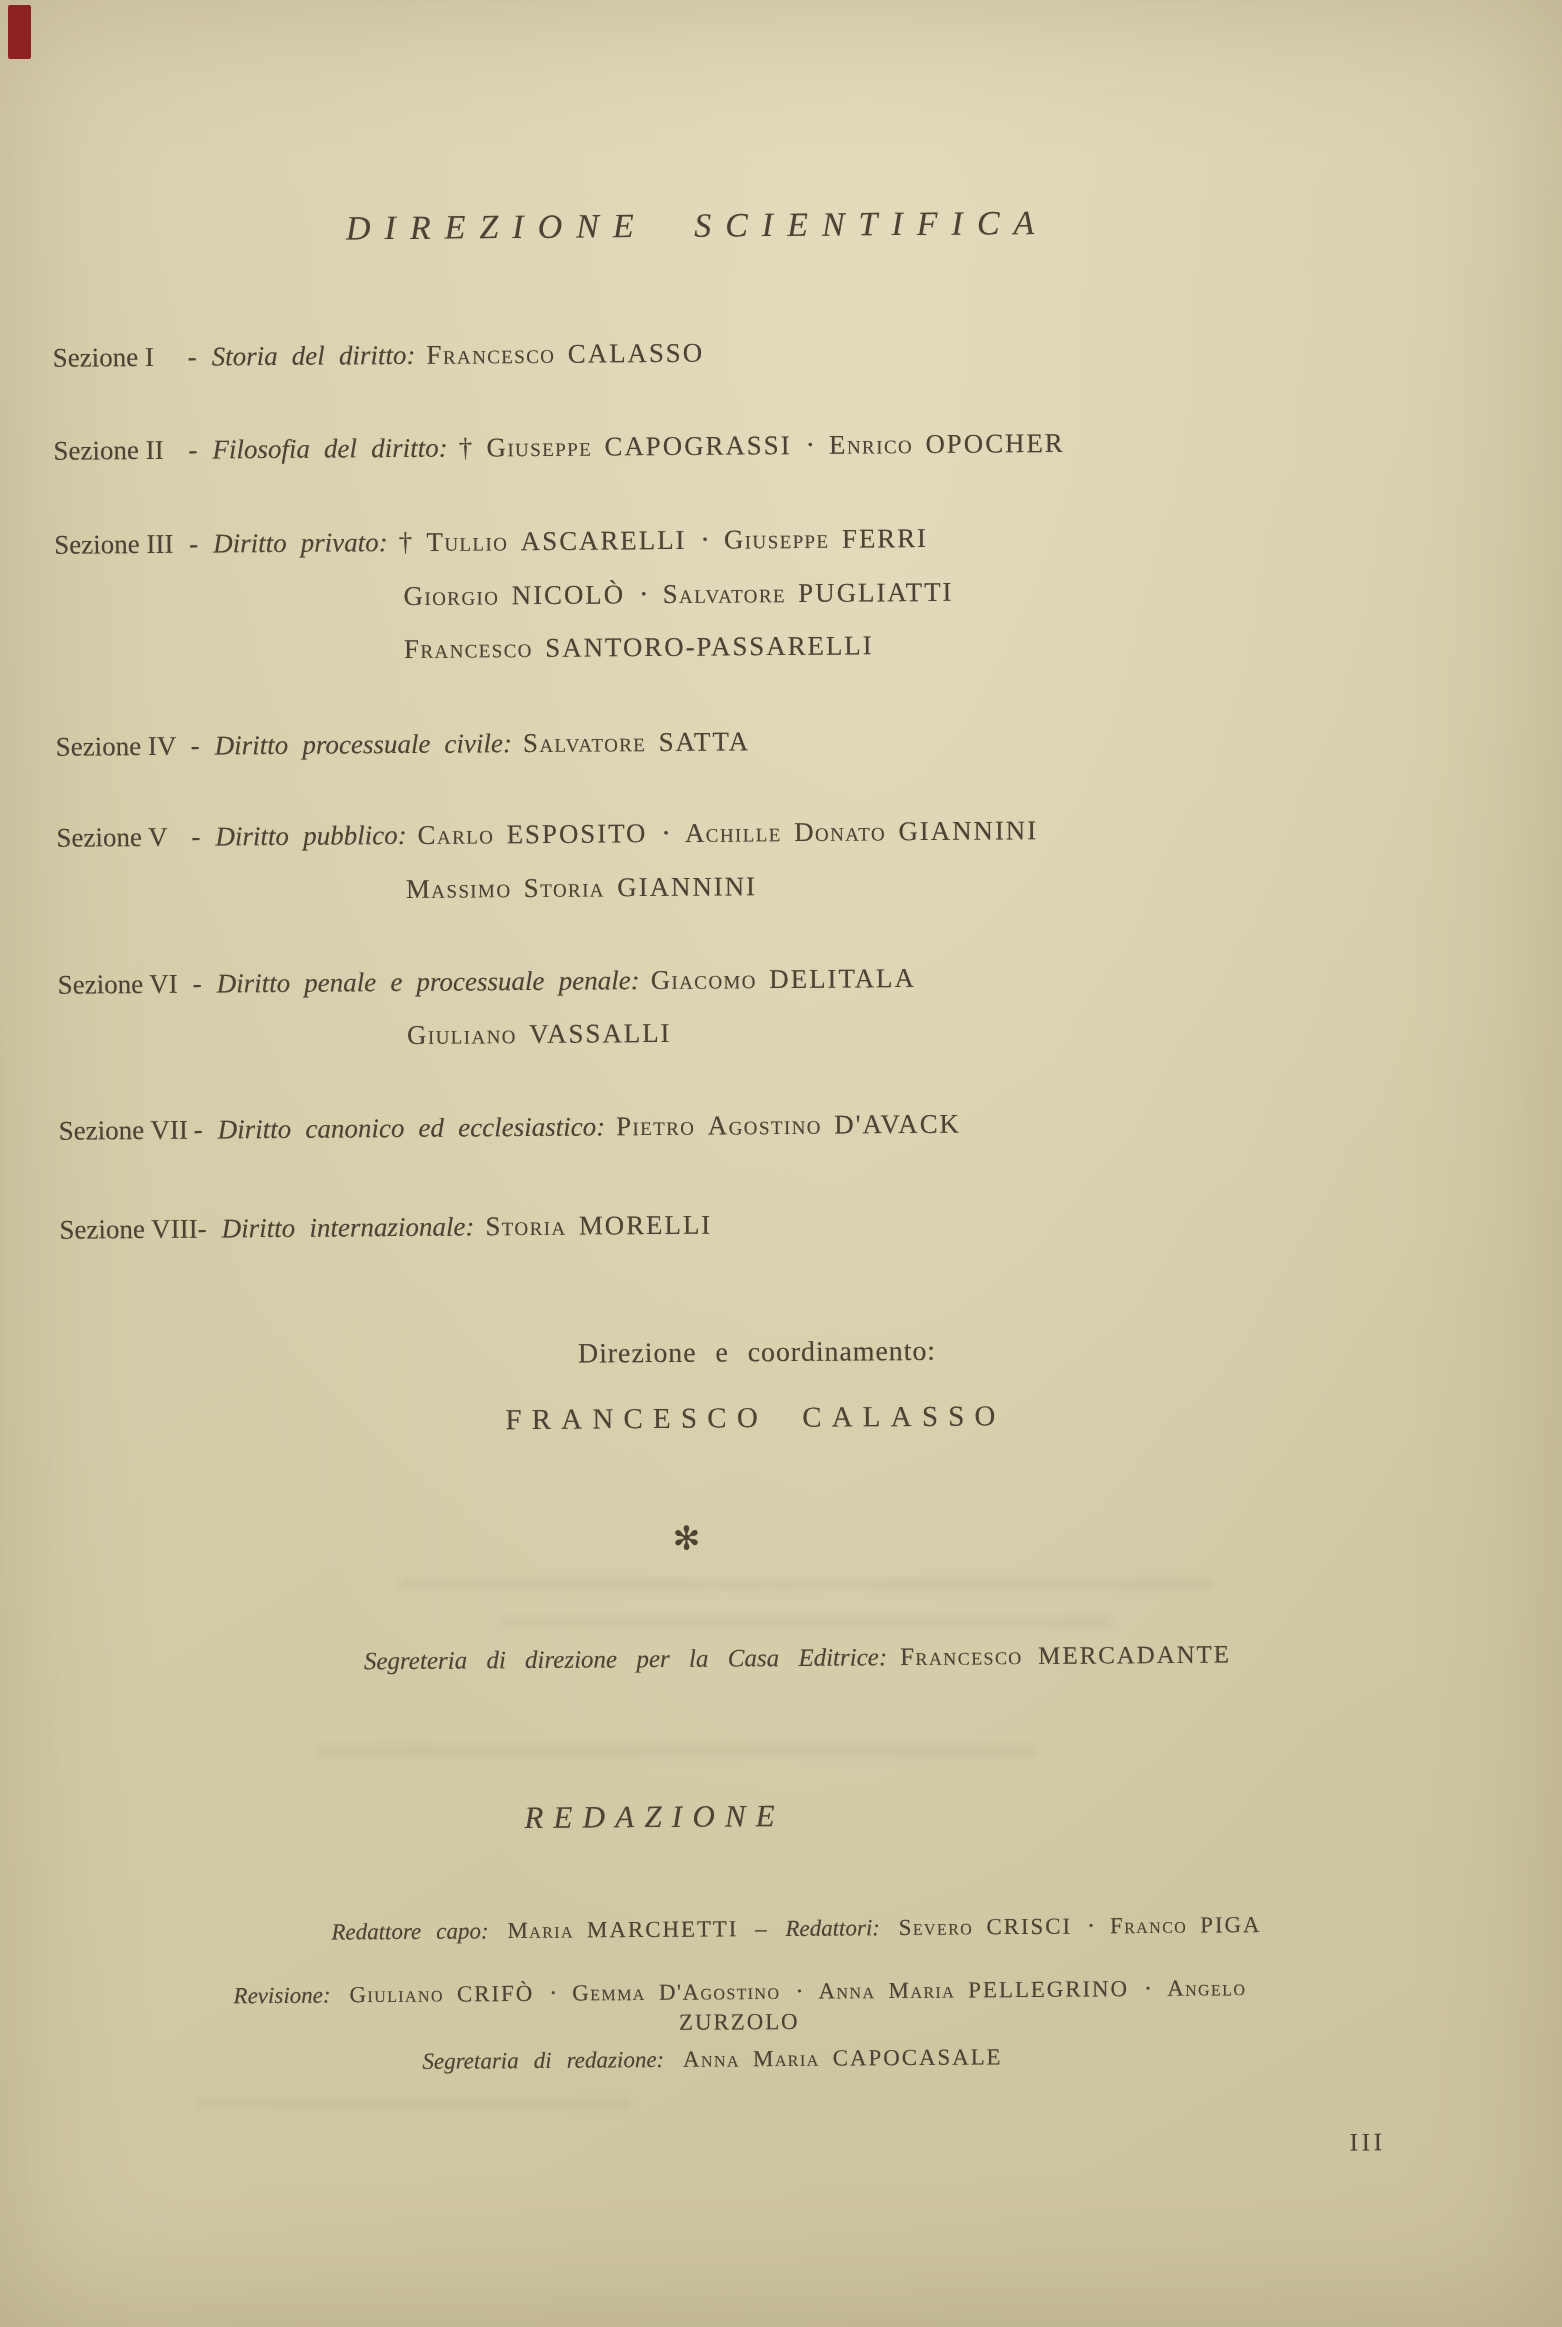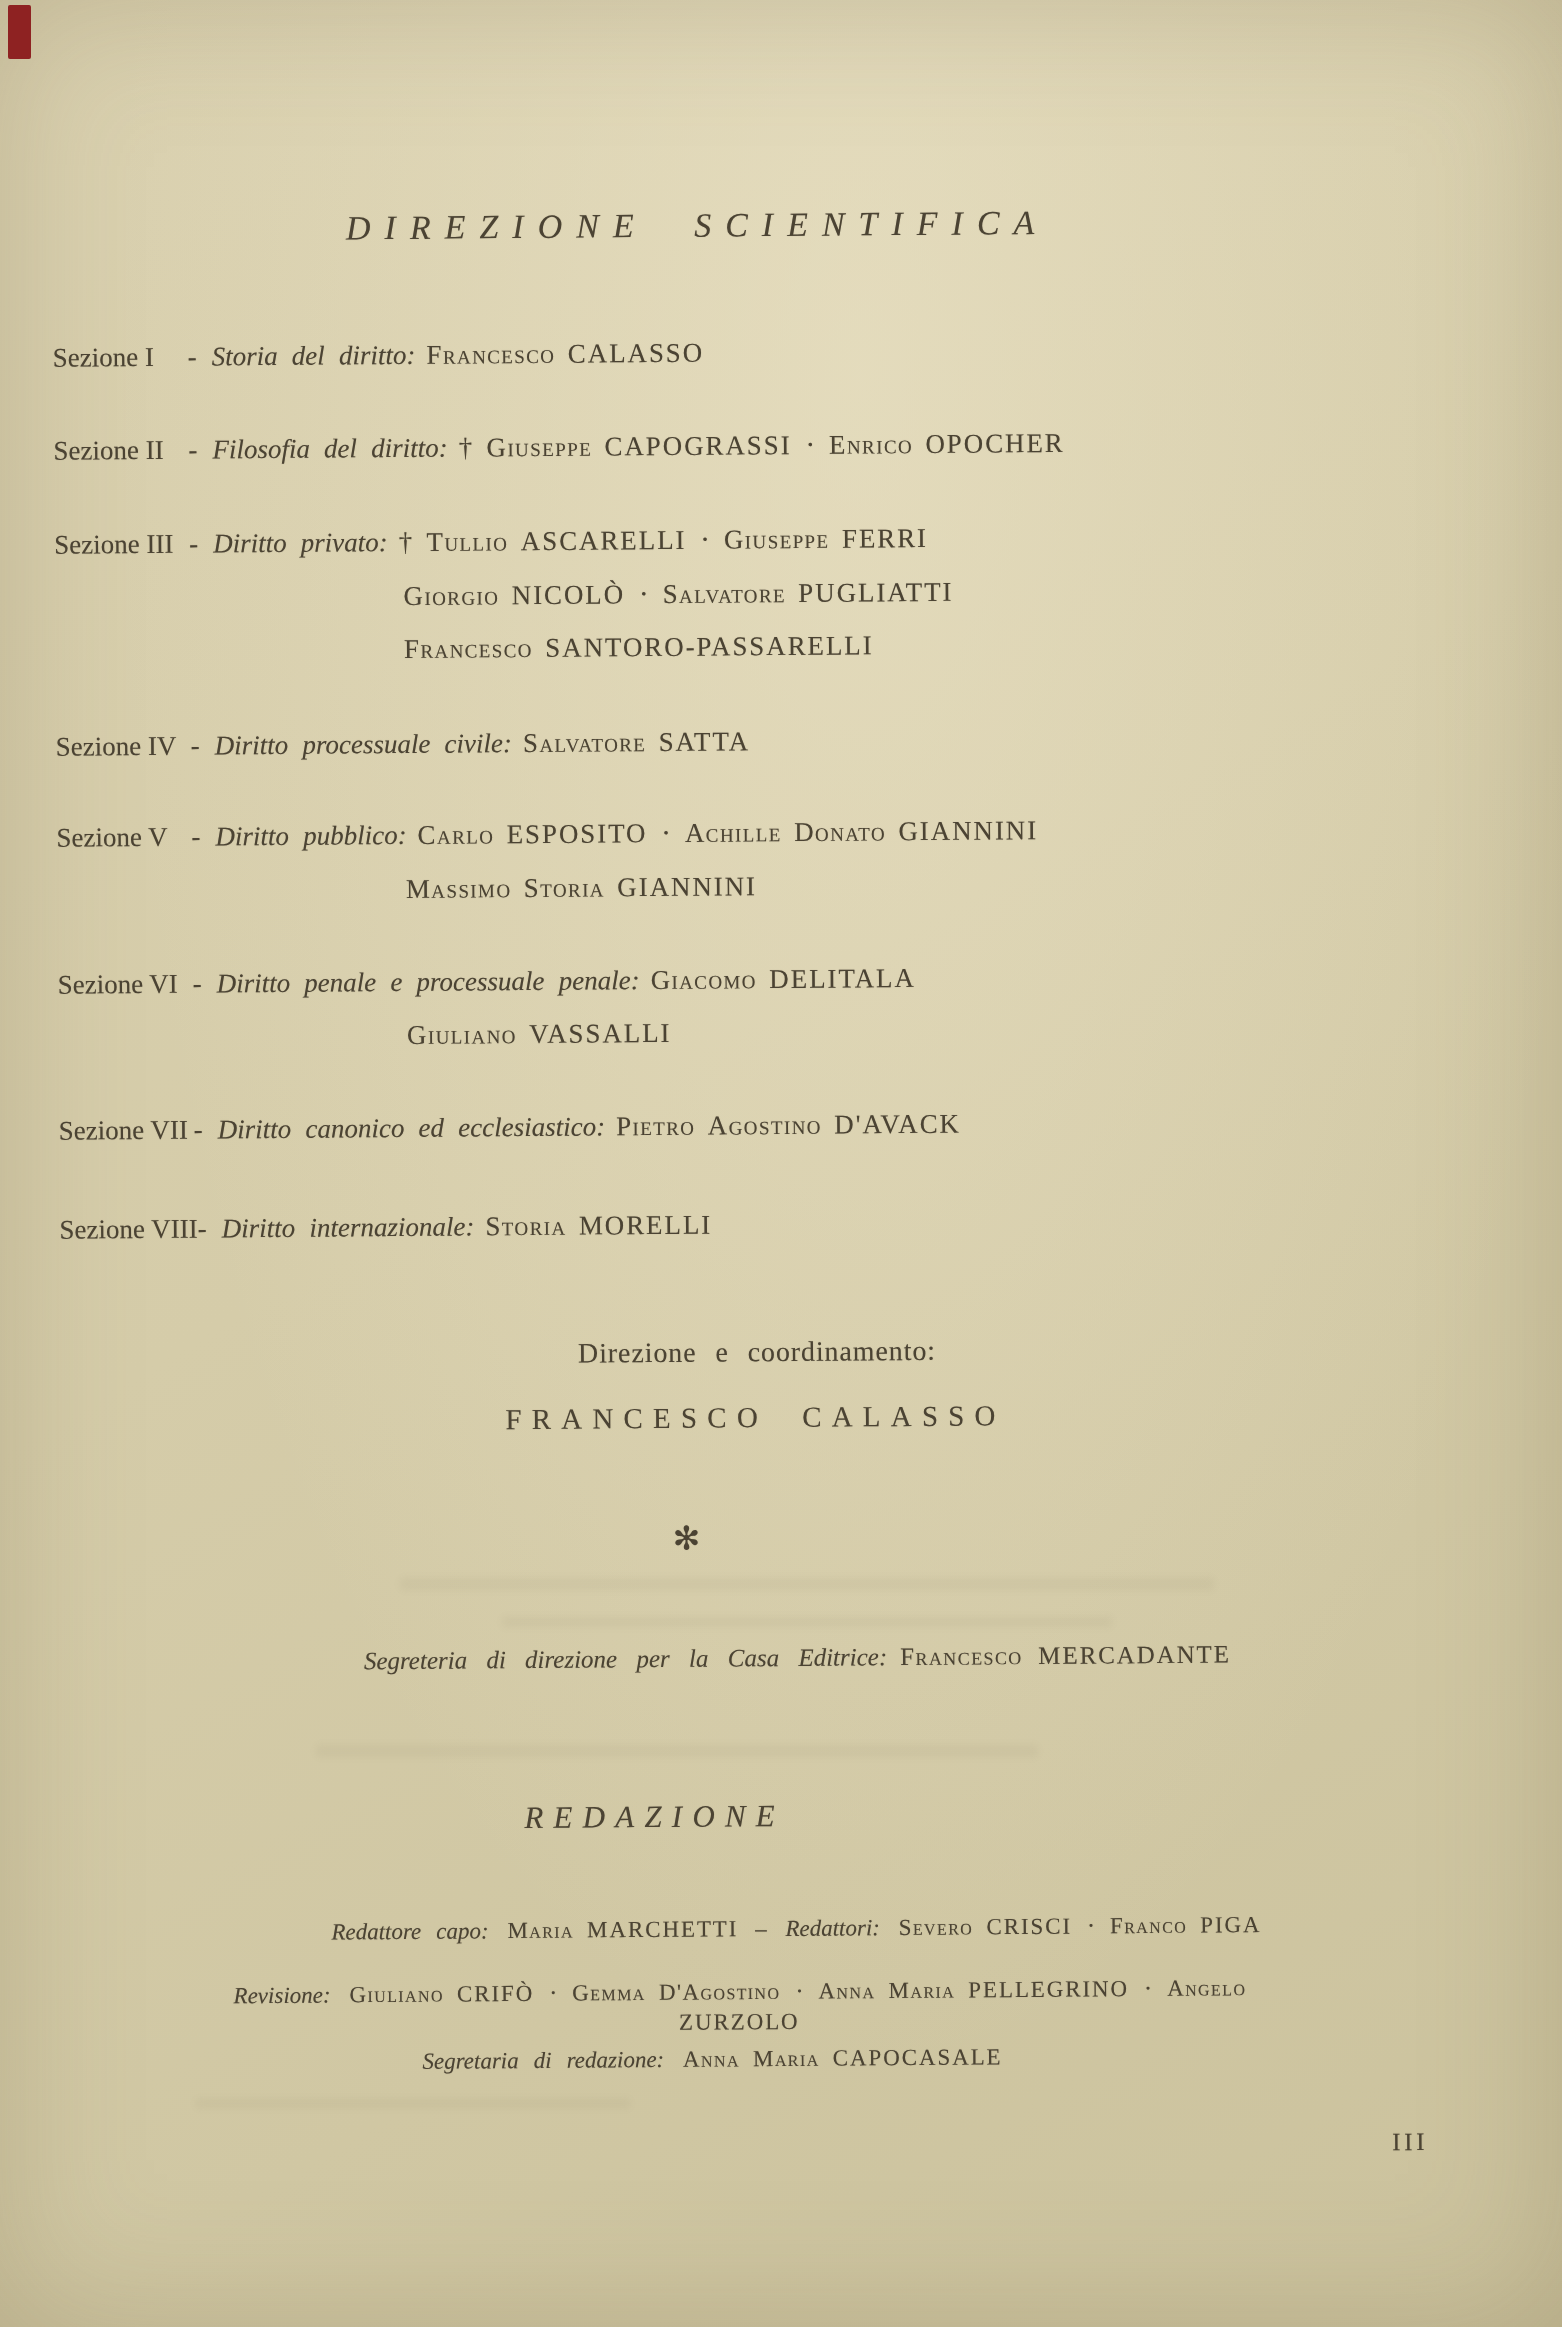--- a/index.html
+++ b/index.html
@@ -47,21 +47,21 @@
   .segreteria .lab{font-style:italic;word-spacing:13px;padding-right:13px;}
 
   .r-head{position:absolute;top:1798px;left:93px;width:1113px;text-align:center;
     font-style:italic;font-size:31px;letter-spacing:10.2px;}
   .r-line{position:absolute;width:1113px;text-align:center;font-size:23px;word-spacing:7.4px;line-height:30px;}
   .r-line em{font-style:italic;word-spacing:9.3px;padding:0 5.6px 0 1.9px;}
   .r1{top:1913px;left:233px;}
   .r2{top:1976px;left:176px;}
   .r3{top:2044px;left:148px;}
 
-  .pnum{position:absolute;top:2133px;left:1342px;width:121px;text-align:center;
+  .pnum{position:absolute;top:2133px;left:1342px;width:121px;
     font-size:25px;letter-spacing:3.7px;}
 </style>
 </head>
 <body style="color: rgb(75, 67, 51);">
 
 <div class="page">
   <div class="corner" style="background: rgb(142, 34, 34);"></div>
 
   <div class="ghost" style="top:1577px;left:399px;width:816px;height:14px;"></div>
   <div class="ghost" style="top:1616px;left:501px;width:612px;height:12px;"></div>

